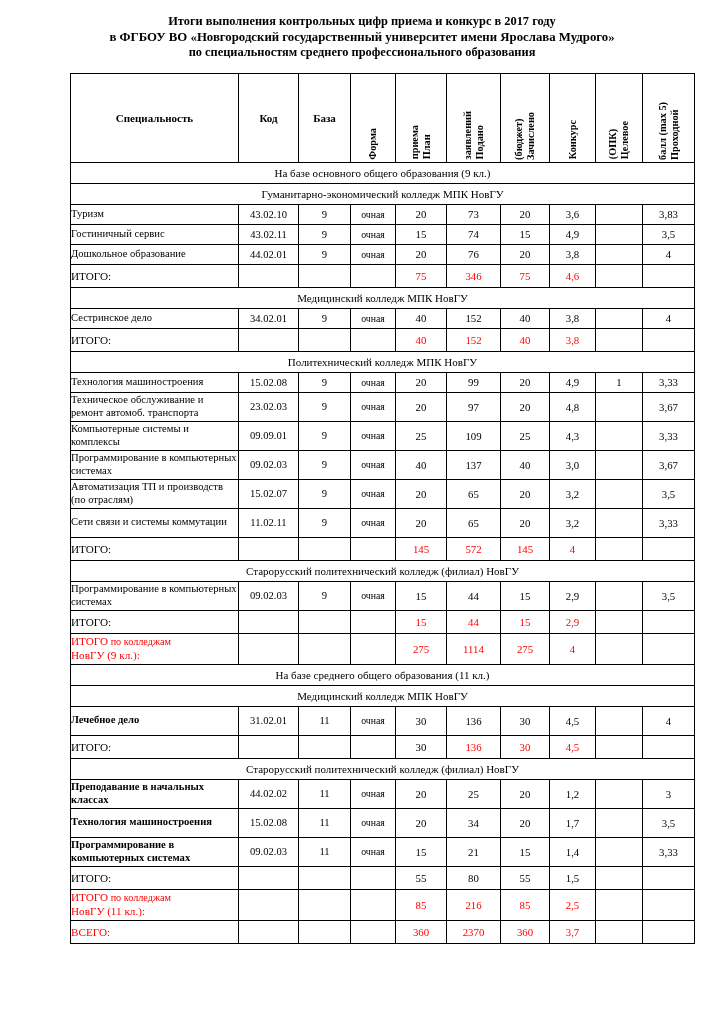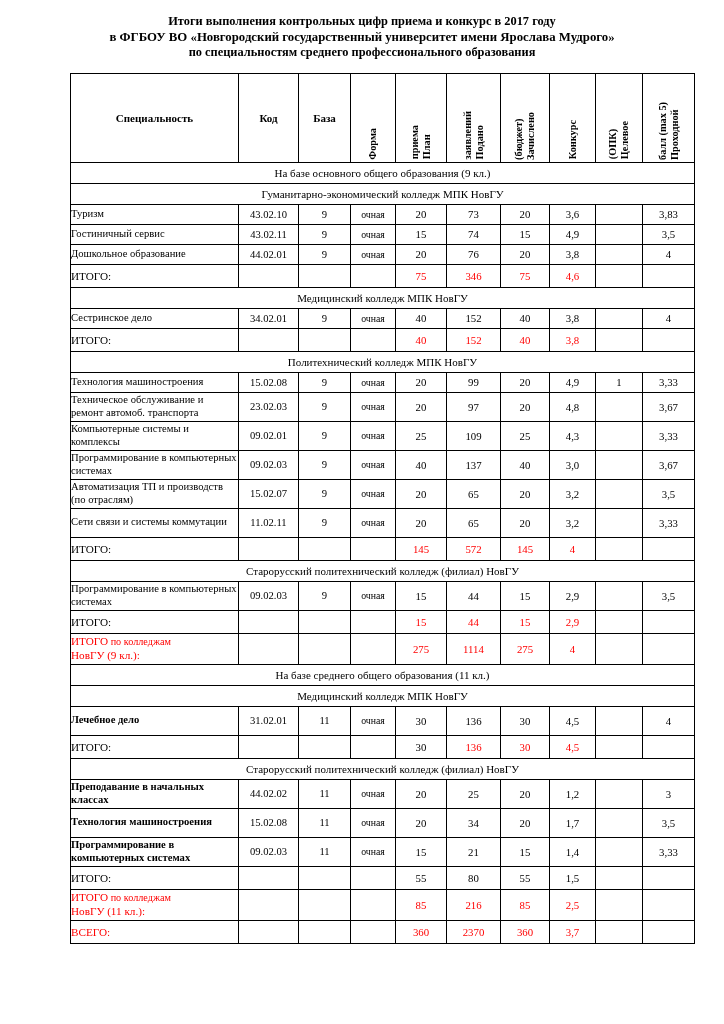--- a/index.html
+++ b/index.html
@@ -356,21 +356,21 @@
             <td class="form">очная</td>
             <td class="num">20</td>
             <td class="num">97</td>
             <td class="num">20</td>
             <td class="num">4,8</td>
             <td class="num"></td>
             <td class="num">3,67</td>
           </tr>
           <tr class="data-row tall">
             <td class="spec">Компьютерные системы и комплексы</td>
-            <td class="code">09.02.01</td>
+            <td class="code">09.09.01</td>
             <td class="base">9</td>
             <td class="form">очная</td>
             <td class="num">25</td>
             <td class="num">109</td>
             <td class="num">25</td>
             <td class="num">4,3</td>
             <td class="num"></td>
             <td class="num">3,33</td>
           </tr>
           <tr class="data-row tall">

